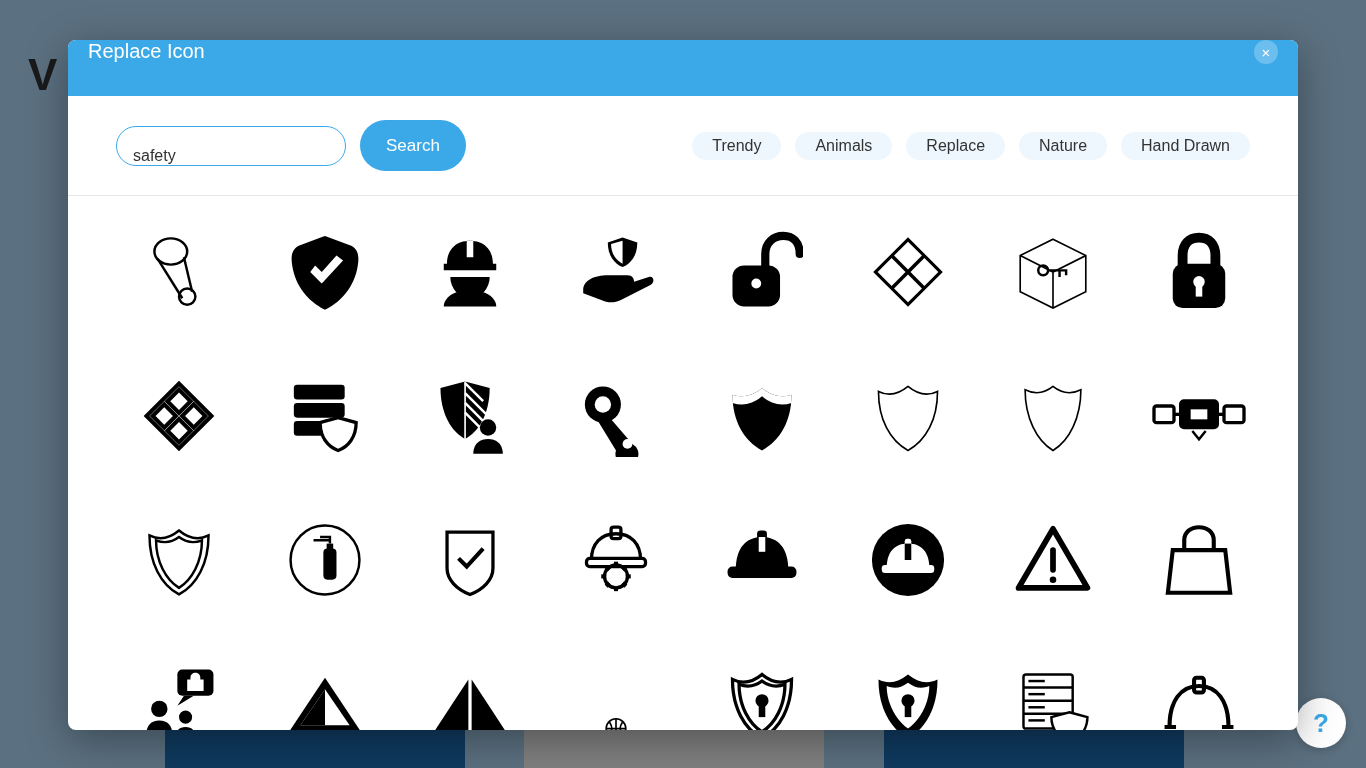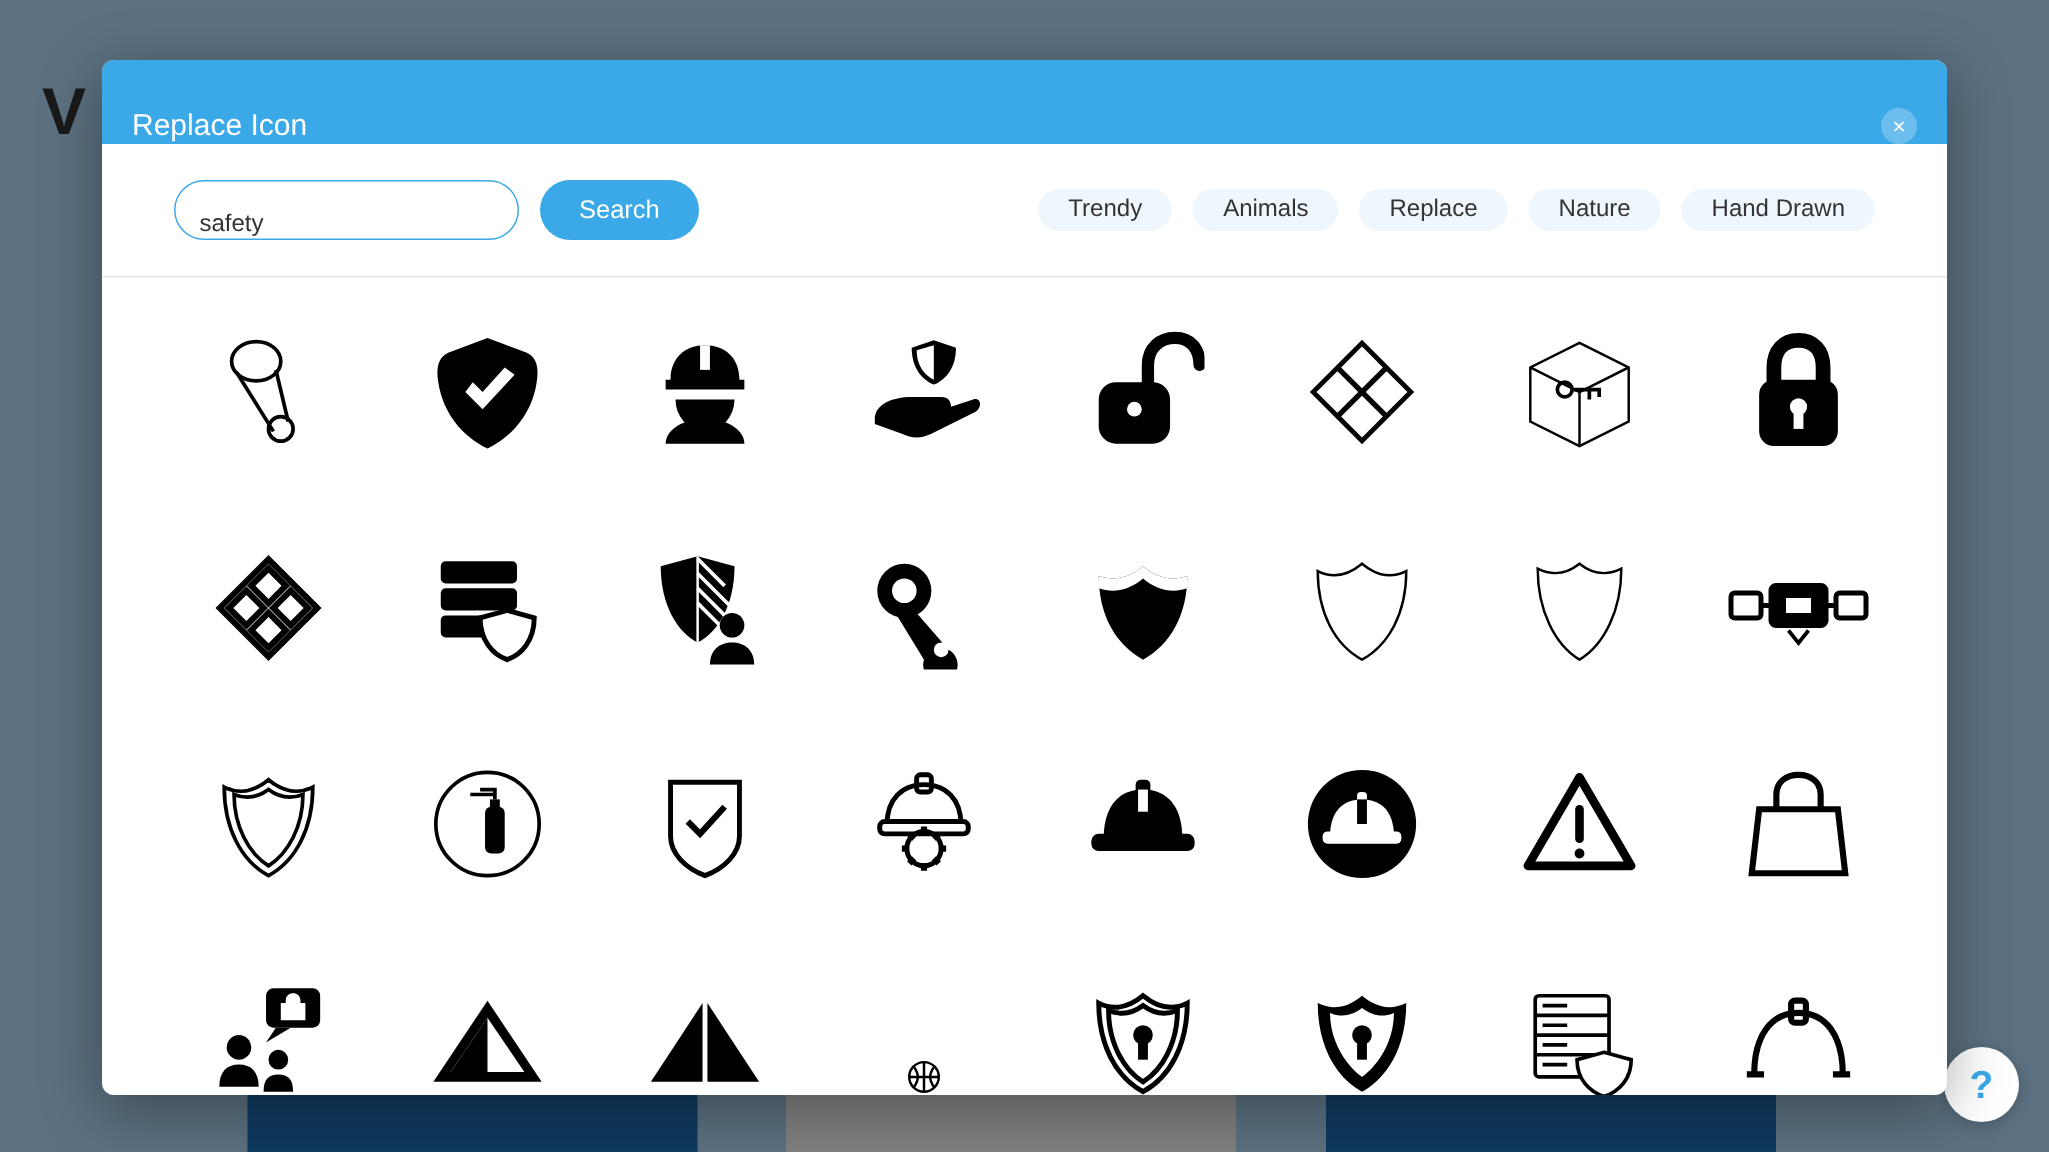--- a/index.html
+++ b/index.html
@@ -14,21 +14,21 @@
   .bg-letter { position: absolute; left: 28px; top: 50px; font-size: 44px; font-weight: 700; color: #1a1a1a; }
   .help-bubble { position: absolute; right: 20px; bottom: 20px; width: 50px; height: 50px; border-radius: 50%; background: #fff; display: flex; align-items: center; justify-content: center; font-size: 26px; color: #3ba9e8; font-weight: 600; box-shadow: 0 2px 10px rgba(0,0,0,.2);}
 
   
   .modal {
     position: absolute; left: 68px; top: 40px; width: 1230px; height: 690px;
     background: #fff; border-radius: 8px; box-shadow: 0 10px 40px rgba(0,0,0,.35);
     display: flex; flex-direction: column; overflow: hidden;
   }
   .modal-header {
-    background: #3ba9e8; color: #fff; height: 56px; display: flex; align-items: flex-end;
+    background: #3ba9e8; color: #fff; height: 56px; display: flex; align-items: flex-start;
     padding: 0 20px; justify-content: space-between;
   }
   .modal-title { font-size: 20px; font-weight: 400; }
   .close-btn {
     width: 24px; height: 24px; border-radius: 50%; background: rgba(255,255,255,.25);
     display: flex; align-items: center; justify-content: center; cursor: pointer; font-size: 15px;
   }
 
   .toolbar {
     display: flex; align-items: center; padding: 24px 48px 24px 48px;
@@ -37,21 +37,21 @@
   .search-wrap {
     display: flex; align-items: flex-end; border: 1px solid #3ba9e8; border-radius: 999px;
     height: 40px; width: 230px; padding: 0 16px; gap: 8px;
   }
   .search-input {
     border: none; outline: none; flex: 1; font-size: 16px; color: #333; background: transparent;
   }
   .search-icon { width: 18px; height: 18px; color: #3ba9e8; }
   .search-btn {
     background: #3ba9e8; color: #fff; border: none; border-radius: 999px;
-    height: 40px; padding: 0 26px; font-size: 17px; cursor: pointer;
+    height: 51px; padding: 0 26px; font-size: 17px; cursor: pointer;
   }
   .spacer { flex: 1; }
   .chip {
     background: #eef7fd; color: #333; border-radius: 999px; height: 28px;
     padding: 0 20px; display: flex; align-items: center; font-size: 16px; cursor: pointer;
     white-space: nowrap;
   }
 
   .grid-wrap { flex: 1; overflow-y: scroll; padding: 28px 48px 10px 60px; }
   .grid {

